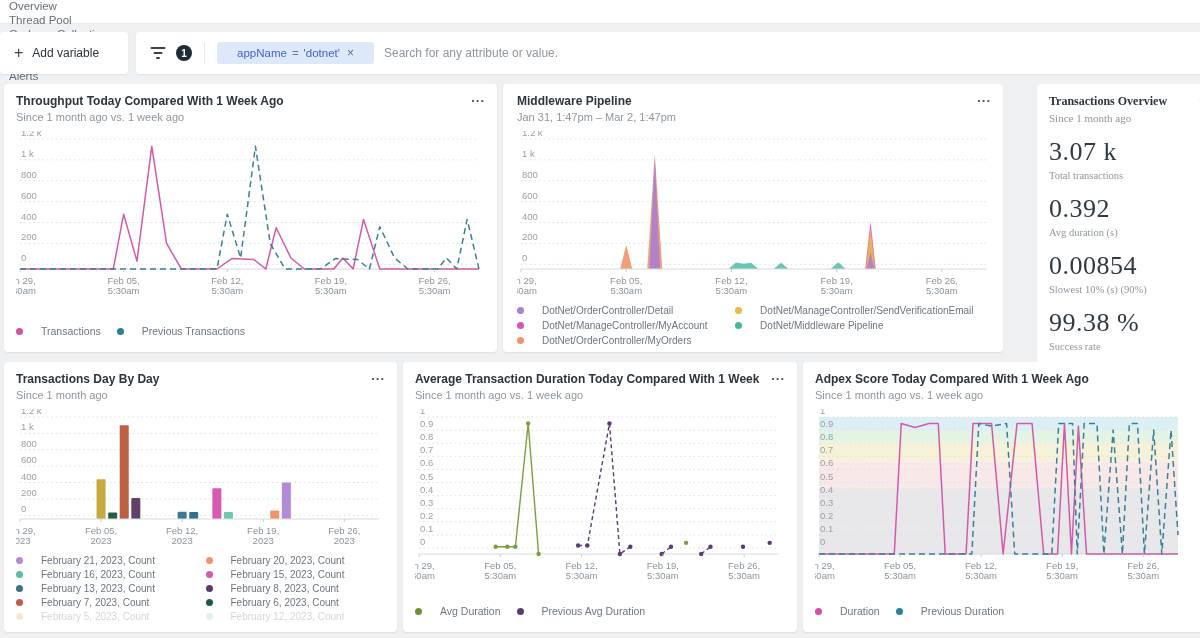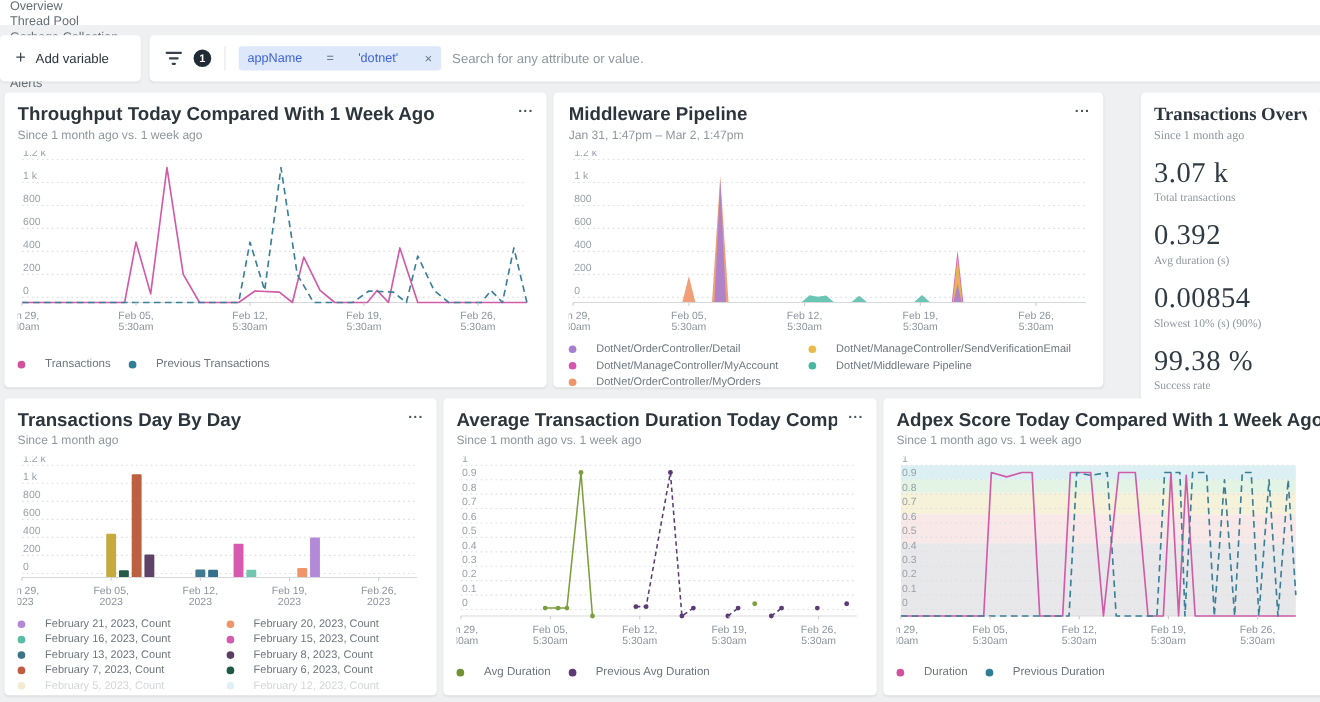--- a/index.html
+++ b/index.html
@@ -25,32 +25,32 @@
   .filter-panel{ position:absolute; top:32px; left:136px; right:0; height:42px; background:#fff;
     border-radius:4px 0 0 4px; box-shadow:0 1px 2px rgba(0,0,0,.06); display:flex; align-items:center; padding:0 14px; }
   .funnel{ width:16px; height:12px; position:relative; margin-right:10px; }
   .funnel span{ position:absolute; left:50%; transform:translateX(-50%); height:2px; background:#39424a; border-radius:1px; }
   .funnel span:nth-child(1){ top:0; width:15px; }
   .funnel span:nth-child(2){ top:5px; width:9px; }
   .funnel span:nth-child(3){ top:10px; width:4px; }
   .filter-badge{ width:16px; height:16px; border-radius:50%; background:#202b36; color:#fff;
     font-size:10px; font-weight:bold; display:flex; align-items:center; justify-content:center; margin-right:12px; }
   .filter-divider{ width:1px; height:22px; background:#e4e6e9; margin-right:12px; }
-  .chip{ background:#dde8fa; border-radius:3px; font-size:11.5px; padding:4px 8px; display:flex;
-    align-items:center; gap:22px; margin-right:10px; white-space:nowrap; }
+  .chip{ background:#dde8fa; border-radius:3px; font-size:11.5px; padding:4px 20px; display:flex;
+    align-items:center; gap:5px; margin-right:10px; white-space:nowrap; }
   .chip .attr,.chip .val{ color:#3f63d8; }
   .chip .op{ color:#667a90; }
   .chip .x{ color:#5f7387; font-size:12px; cursor:pointer; margin-left:2px; }
   .search{ border:none; outline:none; flex:1; font-size:12px; font-family:"Liberation Sans",sans-serif; color:#39424a; background:transparent; }
   .search::placeholder{ color:#8e979e; }
   
   .card{ position:absolute; background:#fff; border-radius:4px; box-shadow:0 1px 2px rgba(0,0,0,.07);
     padding:10px 12px; overflow:hidden; display:flex; flex-direction:column; }
   .card-head{ position:relative; padding-right:24px; }
-  .card-title{ font-size:17px; font-weight:bold; color:#2c353c; white-space:nowrap; overflow:hidden; }
+  .card-title{ font-size:12px; font-weight:bold; color:#2c353c; white-space:nowrap; overflow:hidden; }
   .card-sub{ font-size:11px; color:#8e979e; margin-top:3px; white-space:nowrap; }
   .card-menu{ position:absolute; top:-4px; right:0; color:#4a535b; font-weight:bold; letter-spacing:1px;
     font-size:13px; cursor:pointer; }
   .chart-wrap{ margin-top:8px; }
   
   .legend{ margin-top:auto; padding-bottom:4px; }
   .legend-row{ display:flex; gap:16px; }
   .legend-grid2{ display:grid; grid-auto-flow:column; column-gap:10px; }
   .legend-item{ display:flex; align-items:center; gap:18px; font-size:10.5px; color:#6d767e;
     cursor:pointer; line-height:14px; white-space:nowrap; }

